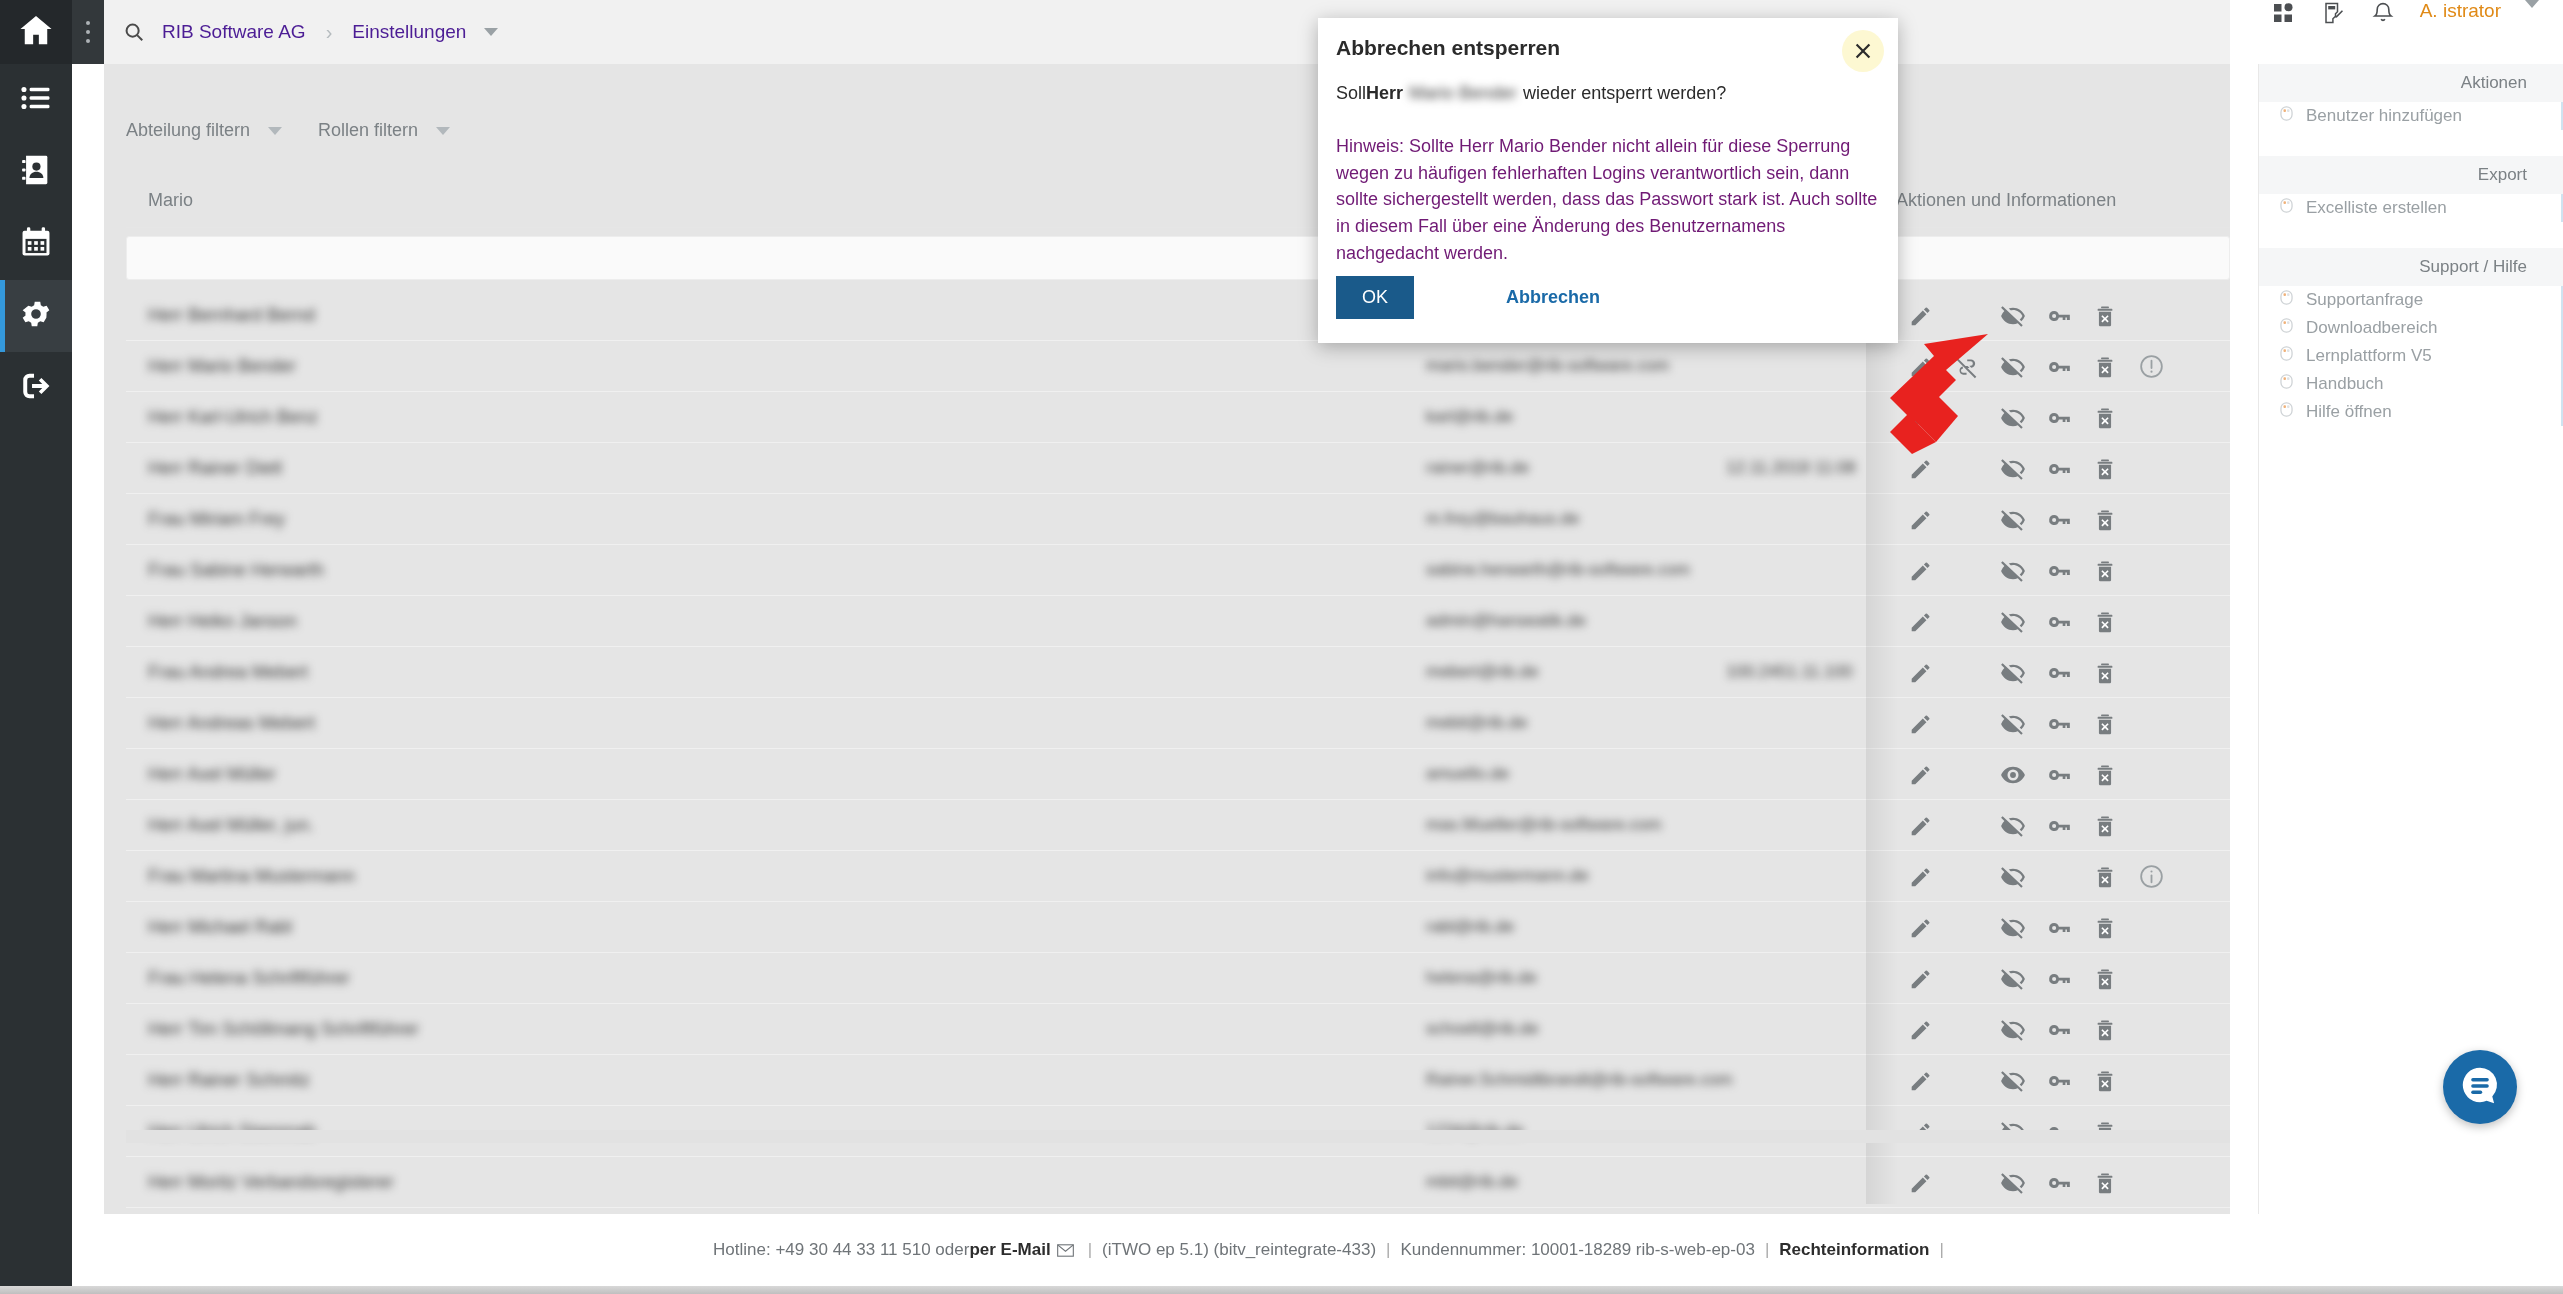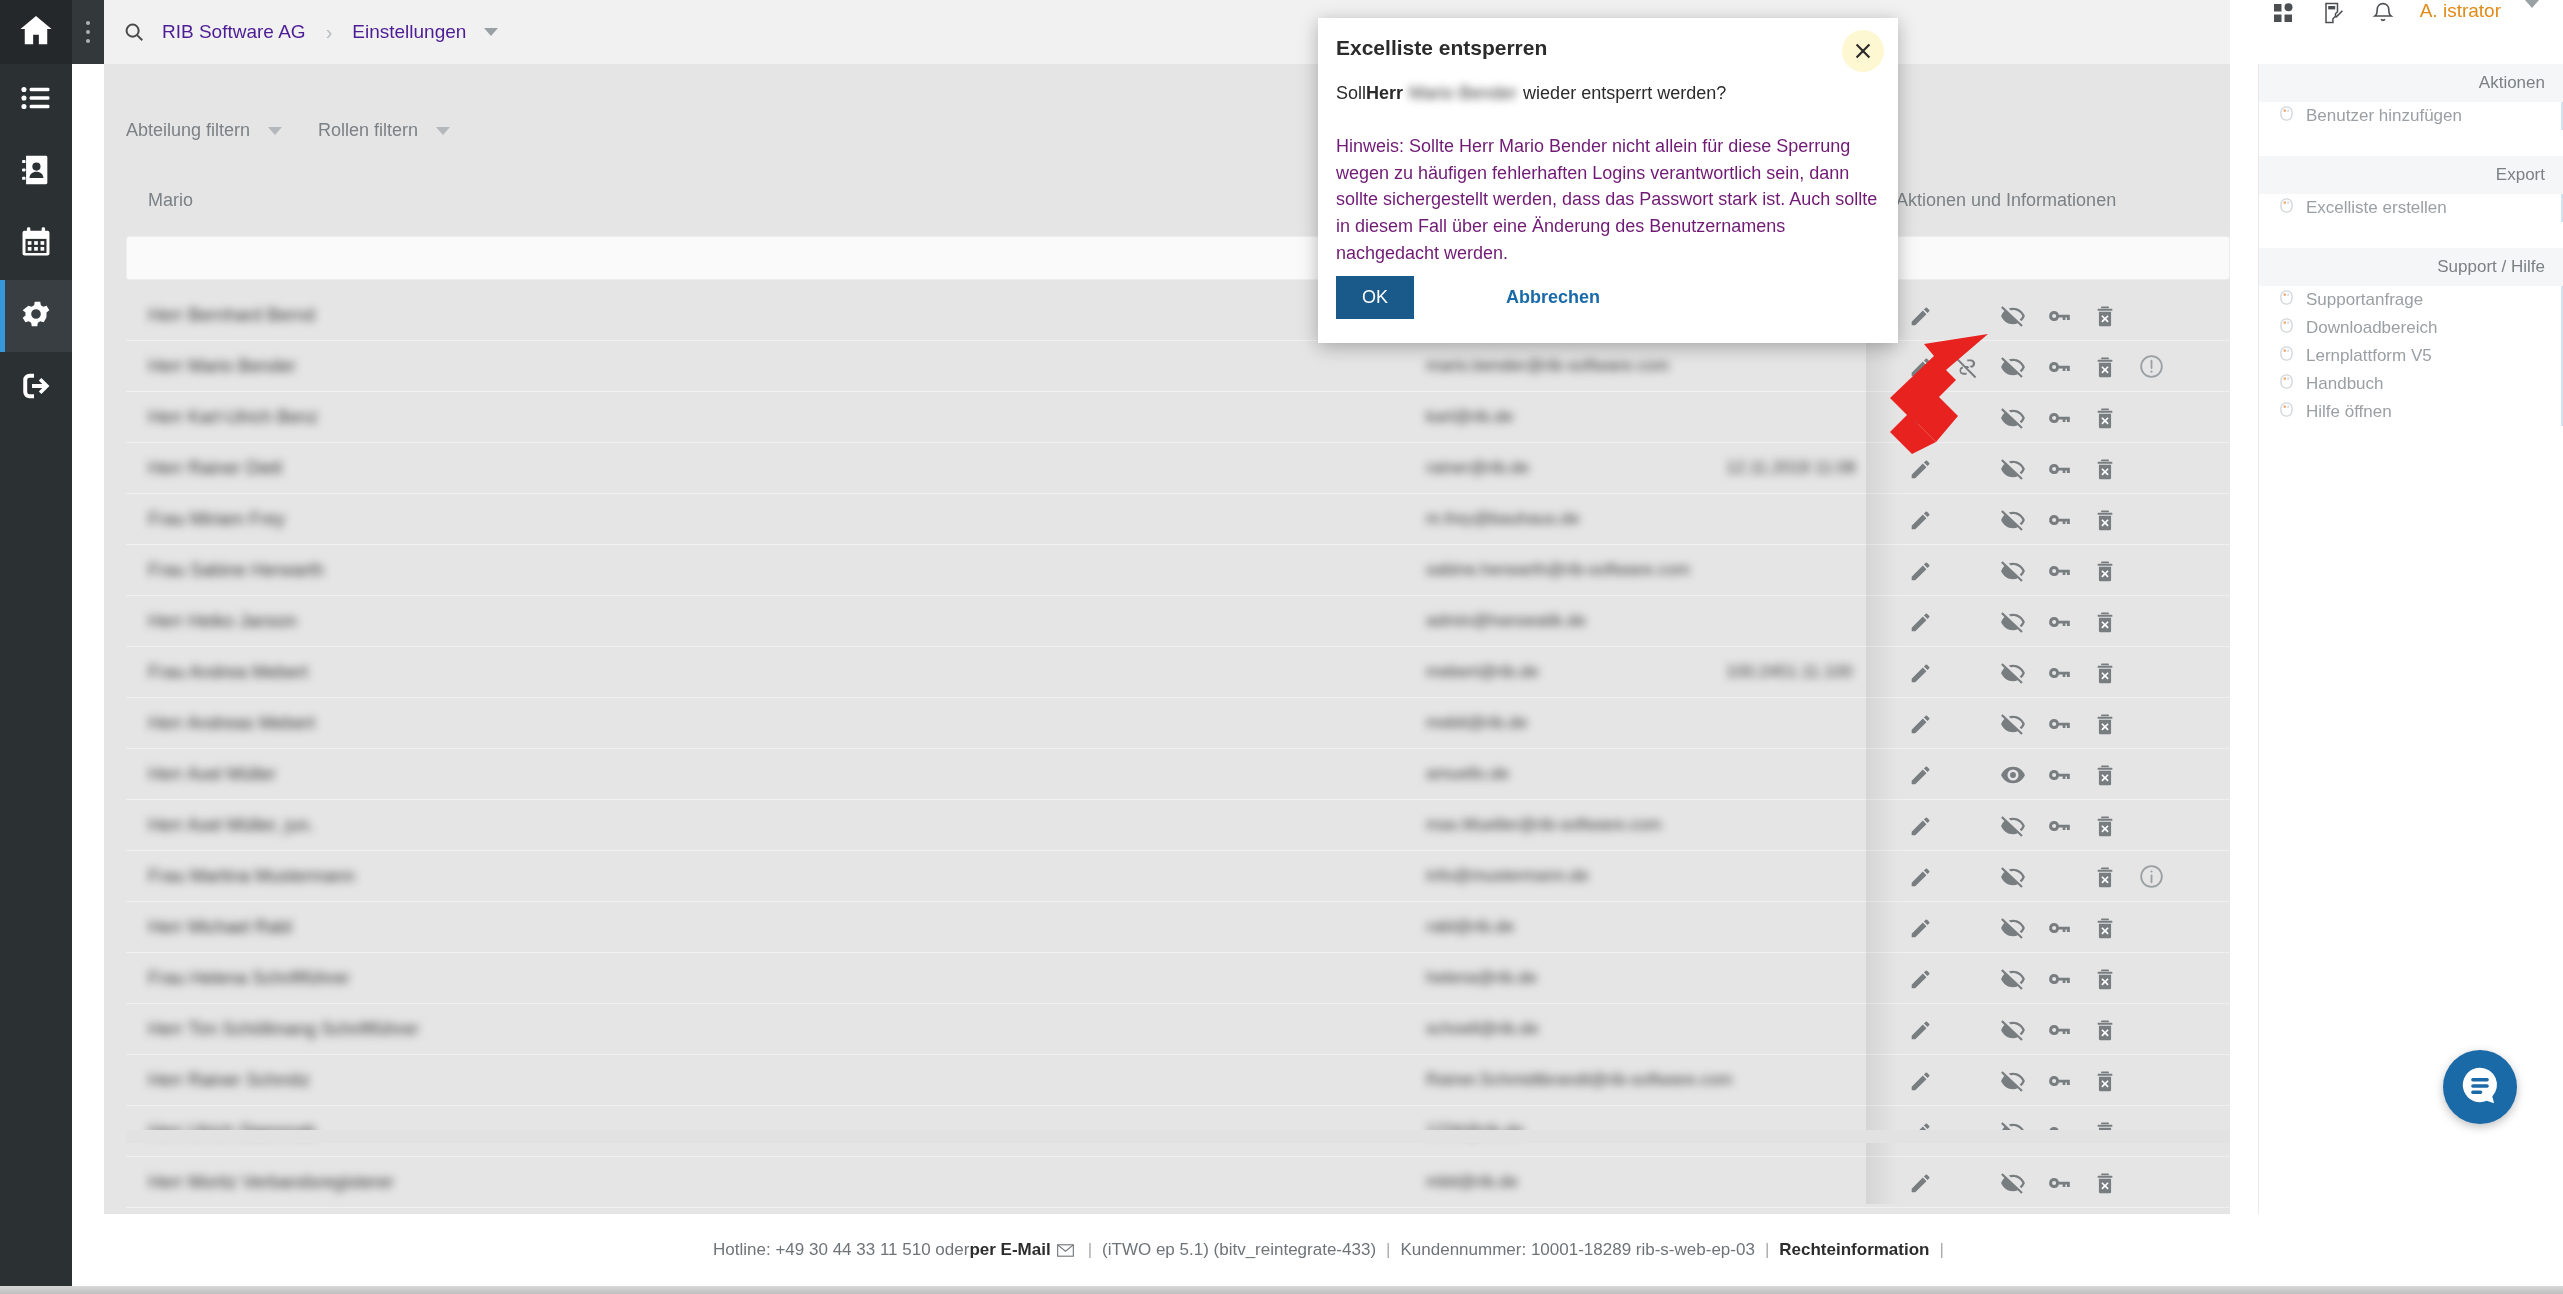--- a/index.html
+++ b/index.html
@@ -173,21 +173,21 @@
     background: #e4e4e4;
   }
 
   
   #right-panel {
     position: absolute; left: 2258px; top: 64px; width: 305px; height: 1150px;
     background: #ffffff; border-left: 1px solid #e8e8e8;
   }
   .rp-section-title {
     height: 38px; background: #f5f6f7; display: flex; align-items: center;
-    justify-content: flex-end; padding-right: 18px;
+    justify-content: flex-end; padding-right: 36px;
     font-size: 17px; color: #7b8185;
   }
   .rp-group { border-right: 2px solid #cfe3f0; margin-left: 0; }
   .rp-item {
     height: 28px; display: flex; align-items: center; gap: 10px;
     padding-left: 18px; font-size: 17px; color: #9aa0a4; cursor: pointer;
   }
   .rp-item svg { width: 19px; height: 19px; flex: 0 0 19px; }
   .rp-gap { height: 26px; }
 
@@ -1130,21 +1130,21 @@
     <svg viewBox="0 0 140 130" width="140" height="130">
       <path d="M138 6 L78 60 L92 66 L48 112 L30 96 L24 124 L4 128 L14 104 L30 96" fill="none"></path>
       <polygon points="138,4 96,40 106,50 64,92 40,68 84,26 74,14" fill="#e8221f"></polygon>
       <polygon points="80,58 108,86 86,112 58,84" fill="#e8221f"></polygon>
       <polygon points="58,84 86,112 62,124 40,102" fill="#e8221f"></polygon>
     </svg>
   </div>
 
   <div id="modal-overlay">
     <div id="modal">
-      <div id="modal-title">Excelliste entsperren</div>
+      <div id="modal-title">Abbrechen entsperren</div>
       <div id="modal-close">
         <svg viewBox="0 0 24 24">
             <line x1="5" y1="5" x2="19" y2="19"></line>
             <line x1="19" y1="5" x2="5" y2="19"></line>
           </svg>
       </div>
       <div id="modal-q">
         <span>Soll </span>
         <b>Herr</b>
         <span id="redacted-name">Mario Bender</span>

